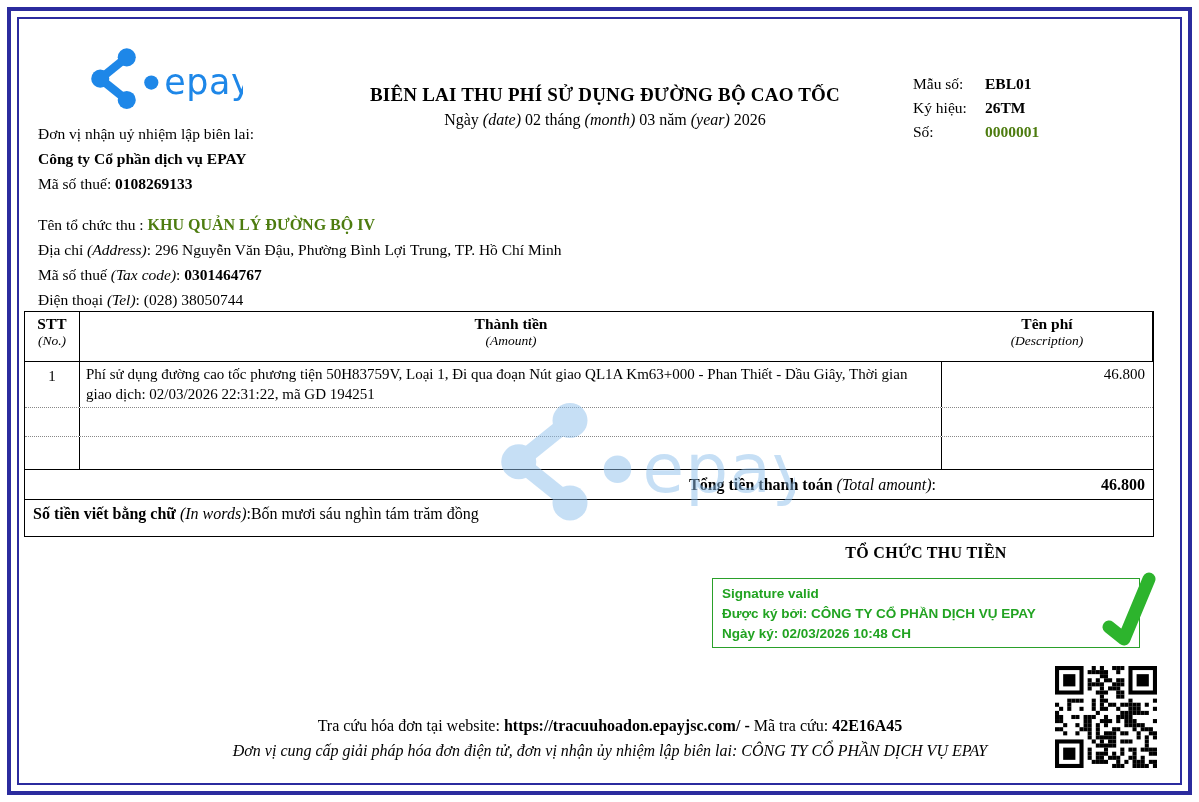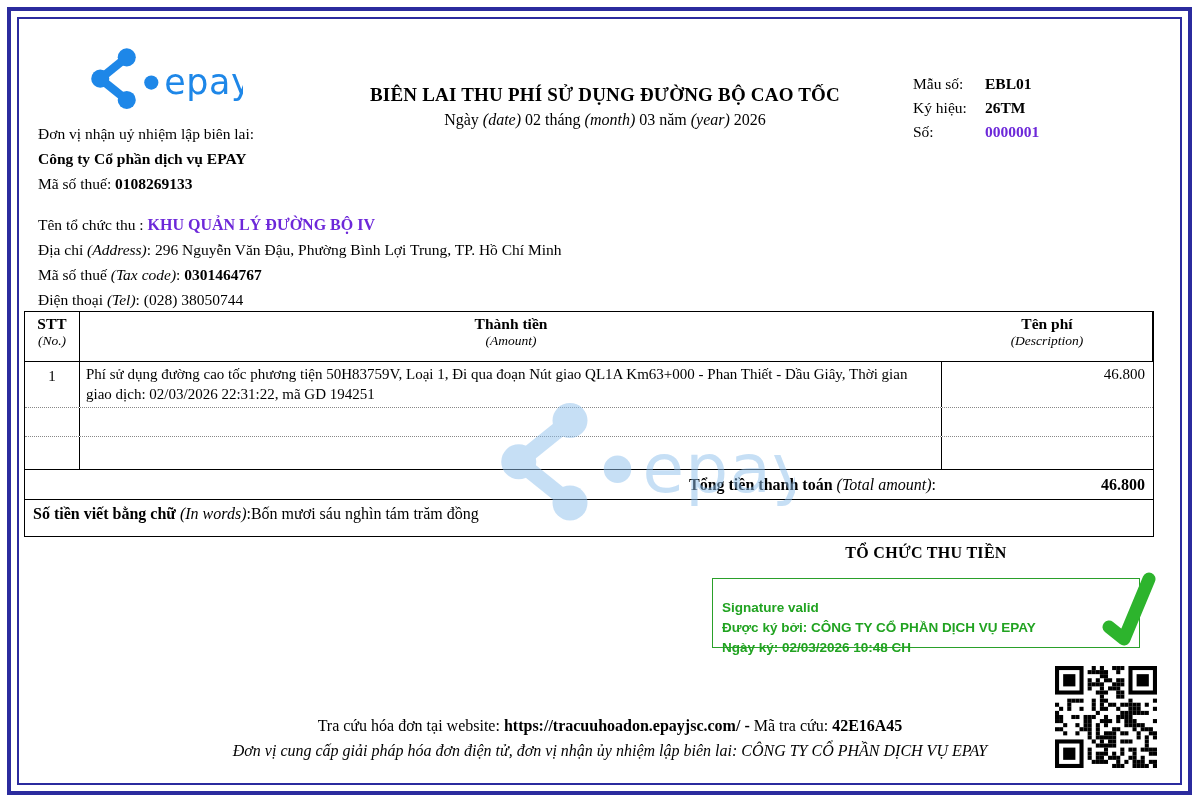--- a/index.html
+++ b/index.html
@@ -3,21 +3,21 @@
 <meta charset="utf-8">
 <style>
   html,body{margin:0;padding:0;background:#fff;}
   .page{position:relative;width:1199px;height:802px;background:#fff;overflow:hidden;
         font-family:"Liberation Serif",serif;color:#000;}
   .border-outer{position:absolute;inset:7px;border:4px solid #2b2b9e;pointer-events:none;}
   .border-inner{position:absolute;inset:17px;border:2px solid #2b2b9e;pointer-events:none;}
   .abs{position:absolute;}
   b,.bd{font-weight:bold;}
   .it{font-style:italic;}
-  .red{color:#6d28d9;font-weight:bold;}
+  .red{color:#4d7c0f;font-weight:bold;}
   .small-line{font-size:15.5px;line-height:25px;}
 
   
   .logo-text{fill:#1e87e8;font-family:"DejaVu Sans",sans-serif;font-size:54px;letter-spacing:1px;}
   .wm{opacity:0.5;pointer-events:none;}
   .wm .logo-text{fill:#8fc0ec;}
 
   
   .title{font-size:19px;font-weight:bold;text-align:center;letter-spacing:0.2px;}
   .date-line{font-size:16px;text-align:center;margin-top:5px;}
@@ -42,21 +42,21 @@
   .cell-desc{padding:2px 6px 0 6px;line-height:20px;}
   .cell-amt{text-align:right;padding:4px 8px 0 0;}
   .total-row{border-top:1px solid #000;height:29px;align-items:center;}
   .total-label{text-align:right;padding-right:6px;font-size:16px;}
   .total-amt{text-align:right;padding-right:8px;font-weight:bold;font-size:16px;}
   .words-row{border-top:1px solid #000;height:31px;padding:5px 0 0 8px;font-size:16px;}
 
   
   .sig-heading{font-size:16px;font-weight:bold;text-align:center;letter-spacing:0.3px;}
   .sig-box{position:absolute;left:712px;top:578px;width:428px;height:70px;border:1px solid #2aa02a;
-           padding:19px 0 0 9px;box-sizing:border-box;color:#21a321;font-weight:bold;font-size:13.5px;
+           padding:5px 0 0 9px;box-sizing:border-box;color:#21a321;font-weight:bold;font-size:13.5px;
            line-height:20px;font-family:"Liberation Sans",sans-serif;}
   .check{position:absolute;left:308px;top:-10px;pointer-events:none;}
 
   
   .footer{position:absolute;left:40px;top:698px;width:1140px;text-align:center;font-size:16px;line-height:24.5px;margin-top:16px;}
   .qr{position:absolute;left:1055px;top:666px;width:102px;height:102px;}
 </style>
 </head>
 <body>
 

